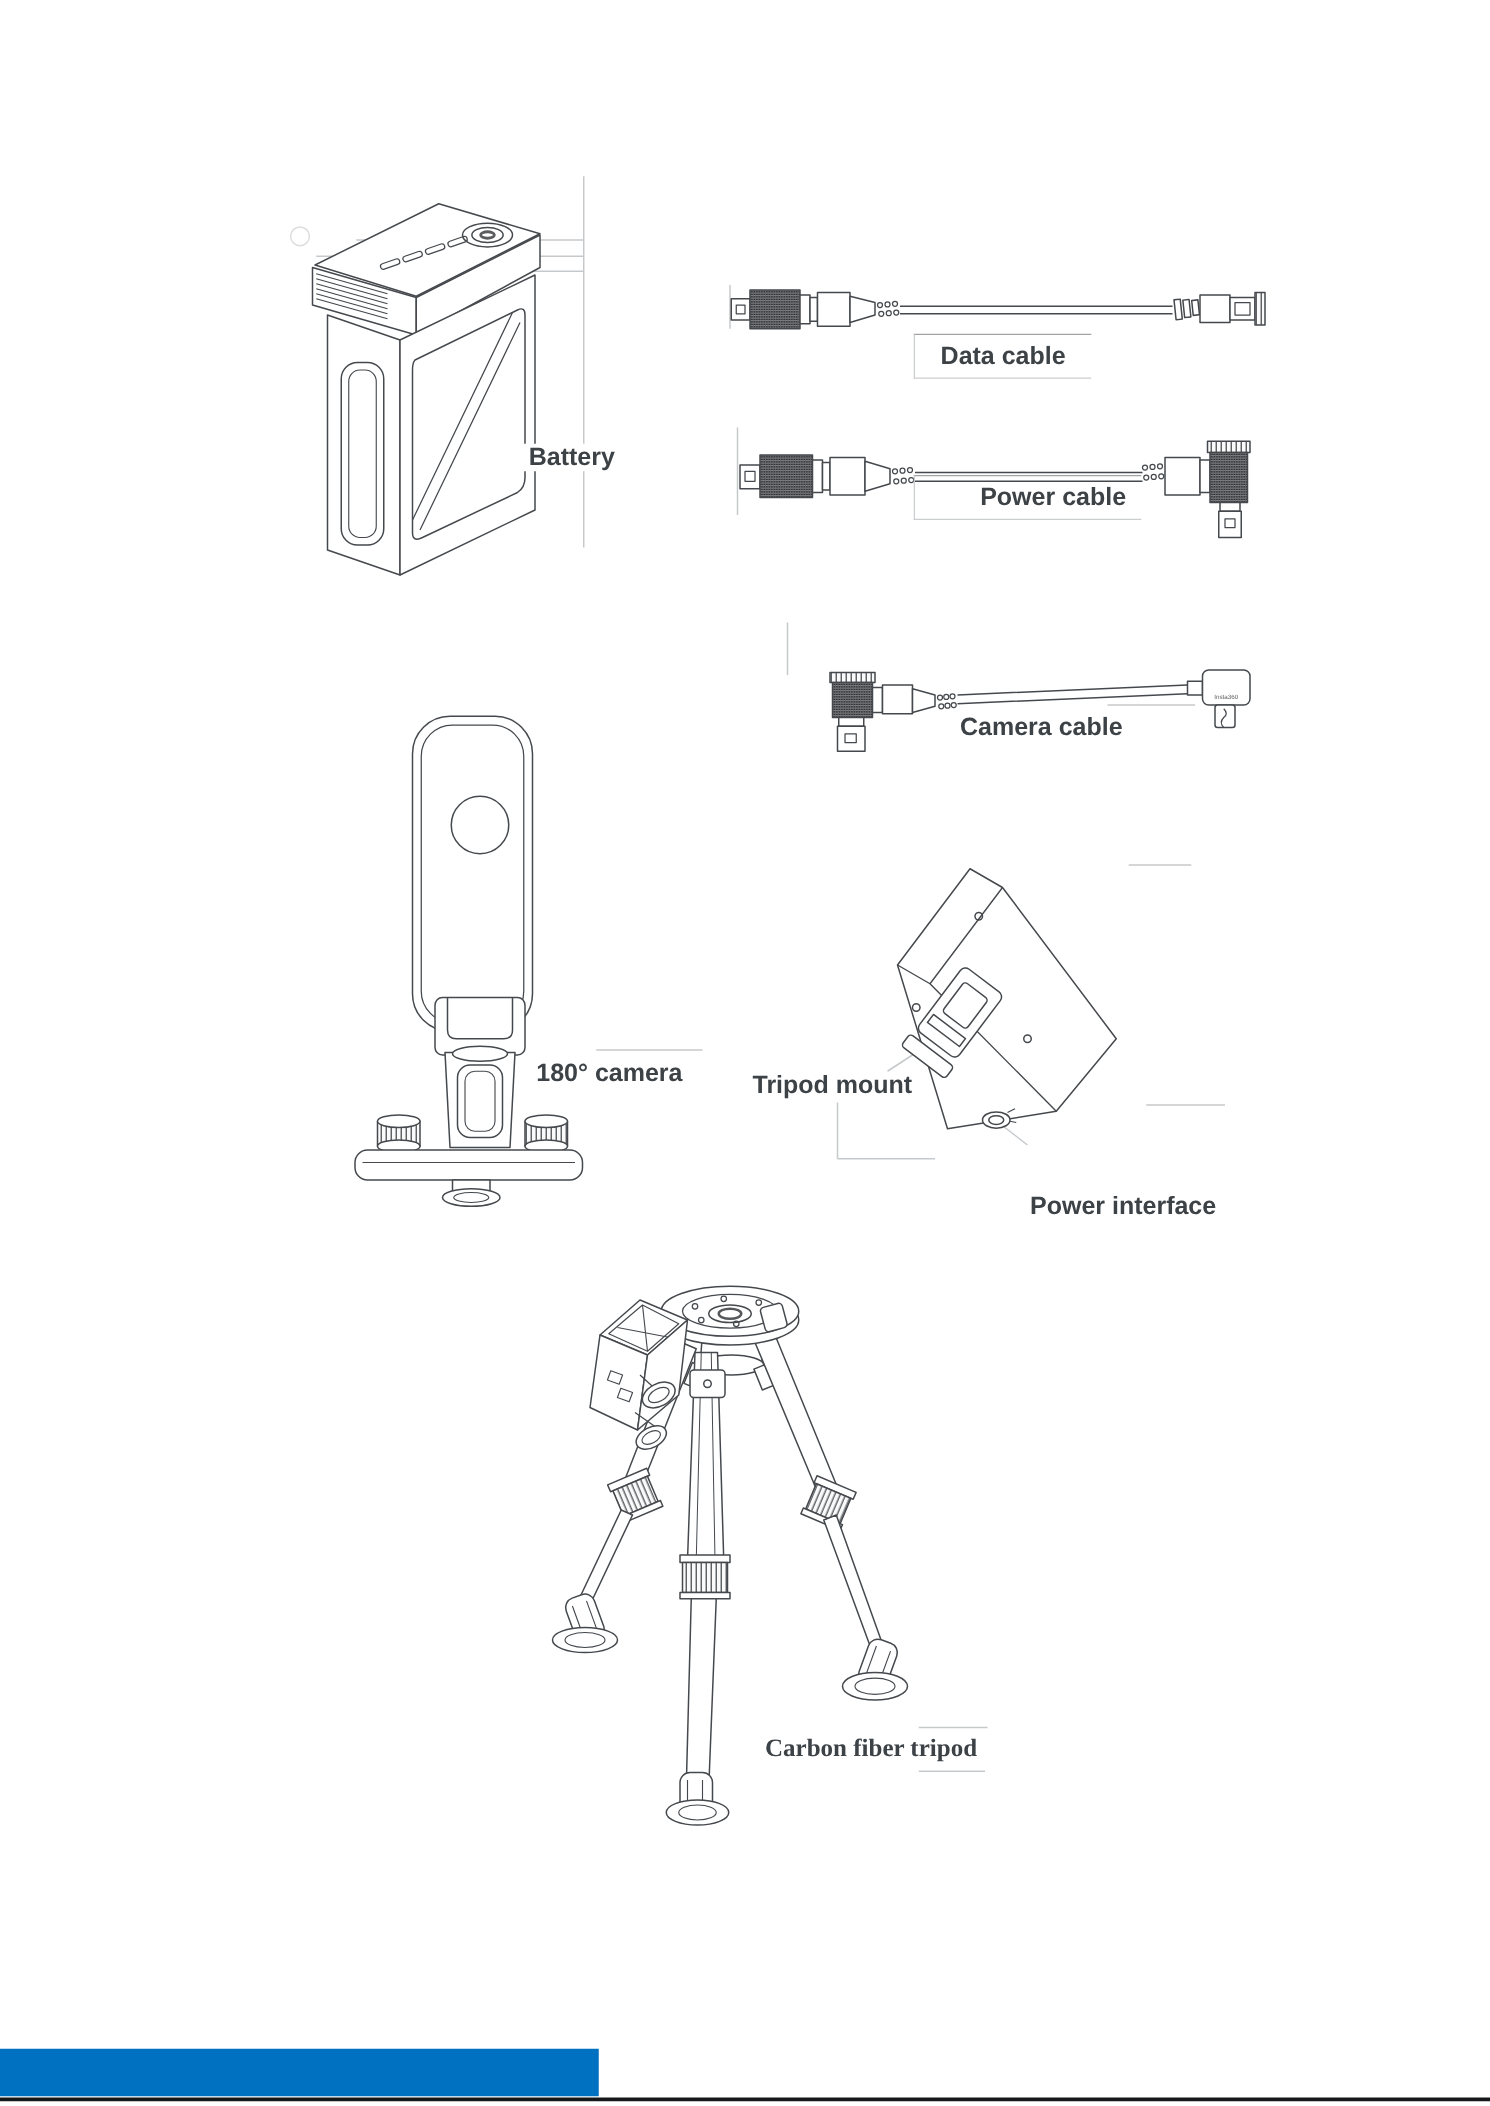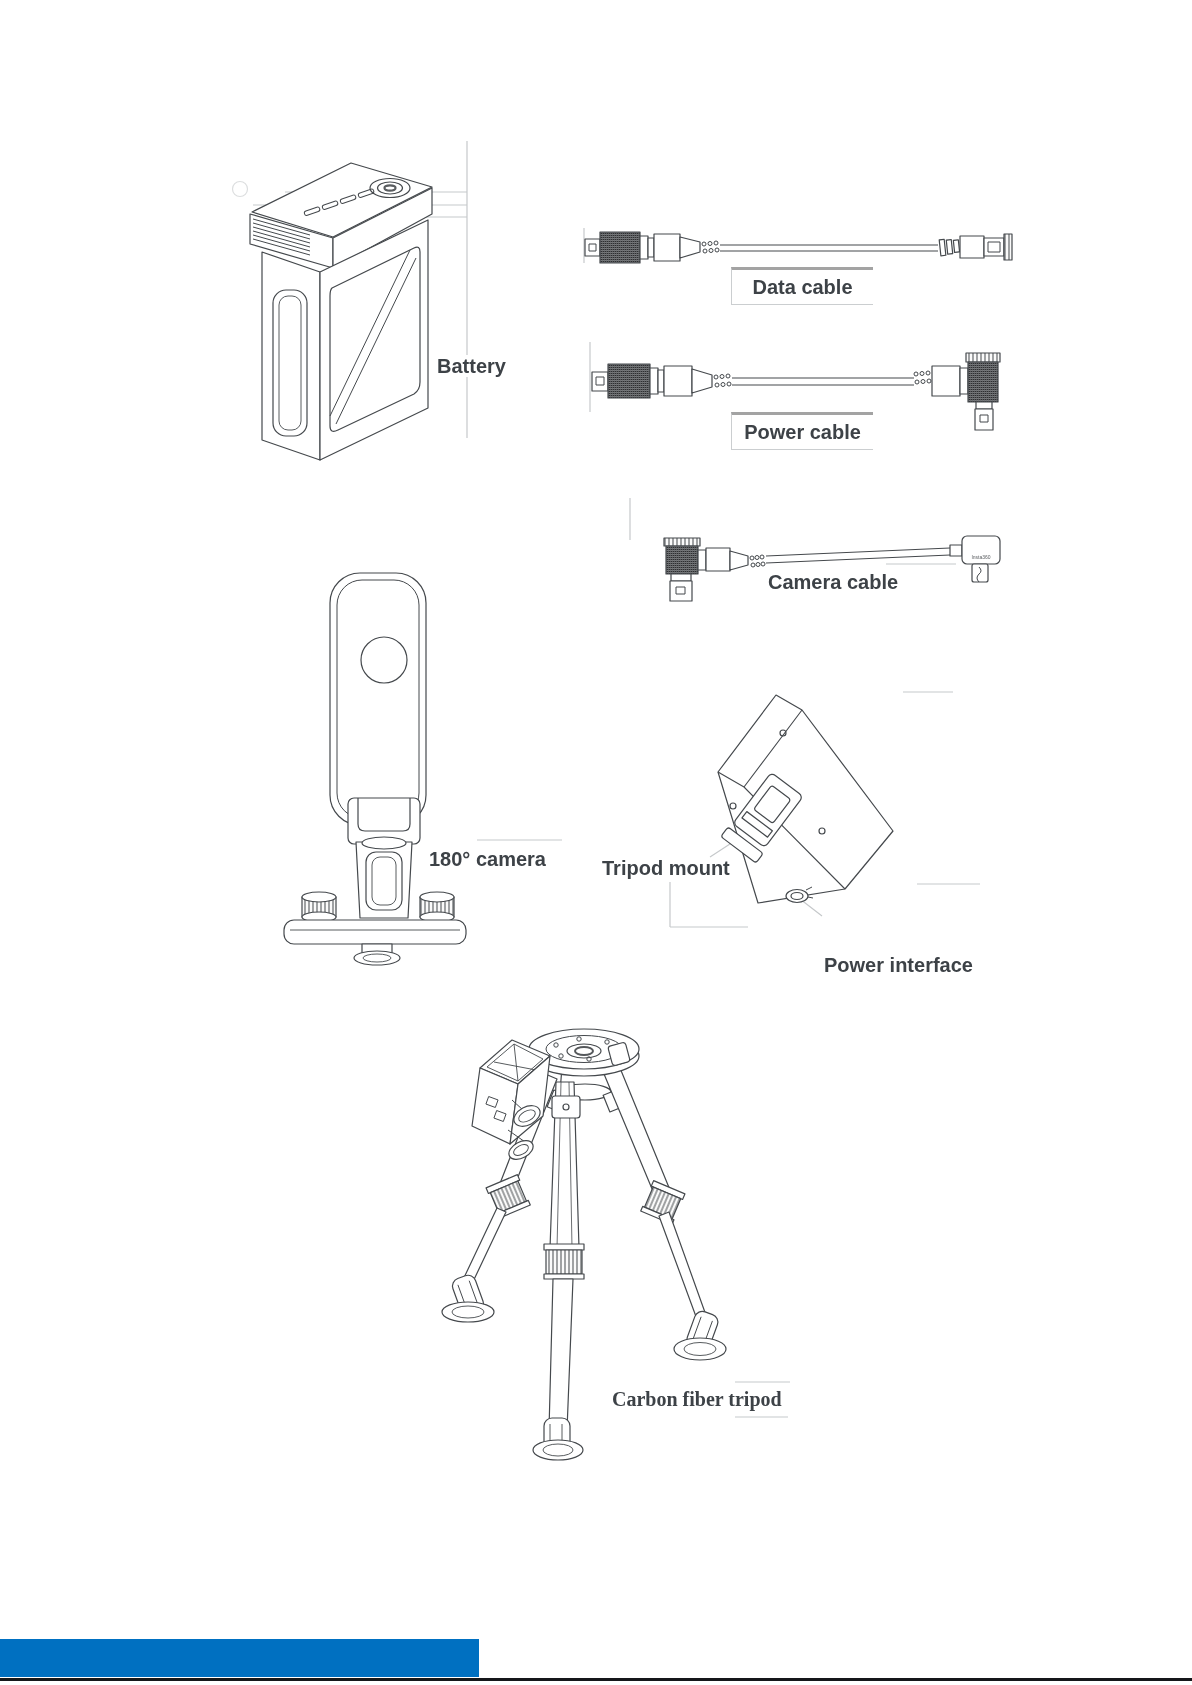--- a/index.html
+++ b/index.html
@@ -2,21 +2,21 @@
 <html><head>
 <meta charset="utf-8">
 <style>
   html,body{margin:0;padding:0;background:#ffffff;}
   .page{position:relative;width:1192px;height:1685px;background:#fff;overflow:hidden;
         font-family:"Liberation Sans",sans-serif;}
   .art{position:absolute;left:0;top:0;z-index:1;}
   .lbl{position:absolute;z-index:3;font-weight:700;font-size:20px;color:#3d4247;
        white-space:nowrap;line-height:1.1;}
   .lbl-box{position:absolute;z-index:3;display:flex;align-items:center;justify-content:center;
-       border-top:3px solid #a3a3a3;border-left:1px solid #cbced0;border-bottom:1px solid #cbced0;}
+       border-top:1px solid #a3a3a3;border-left:1px solid #cbced0;border-bottom:1px solid #cbced0;}
   .lbl-box .lbl{position:static;}
   .bat-lbl{background:#fff;padding:0 4px;}
   .footer-bar{position:absolute;left:0;top:1639px;width:479px;height:38px;background:#0070c1;z-index:2;}
   .bottom-rule{position:absolute;left:0;top:1678px;width:1192px;height:3px;background:#15171a;z-index:2;}
 </style>
 </head>
 <body>
 
 <div class="page">
 
@@ -287,27 +287,27 @@
         <ellipse cx="527" cy="1116" rx="14" ry="9" fill="#fff"></ellipse>
         <ellipse cx="527" cy="1116" rx="9" ry="5" stroke-width="0.9"></ellipse>
       </g>
       <g transform="rotate(-28 521 1150)">
         <ellipse cx="521" cy="1150" rx="13" ry="8" fill="#fff"></ellipse>
         <ellipse cx="521" cy="1150" rx="8" ry="4.5" stroke-width="0.9"></ellipse>
       </g>
     </g>
   </svg>
 
-  <div class="lbl bat-lbl" style="left:433px;top:355px;text-align:right;">Battery</div>
+  <div class="lbl bat-lbl" style="left:419px;top:355px;text-align:right;">Battery</div>
 
   <div class="lbl-box" style="left:731px;top:267px;width:141px;height:34px;">
     <div class="lbl">Data cable</div>
   </div>
 
-  <div class="lbl-box" style="left:731px;top:412px;width:141px;height:34px;">
+  <div class="lbl-box" style="left:731px;top:380px;width:141px;height:34px;padding-left:40px;">
     <div class="lbl">Power cable</div>
   </div>
 
   <div class="lbl" style="left:768px;top:571px;">Camera cable</div>
 
   <div class="lbl" style="left:429px;top:848px;">180° camera</div>
 
   <div class="lbl" style="left:602px;top:857px;text-align:right;">Tripod mount</div>
 
   <div class="lbl" style="left:824px;top:954px;">Power interface</div>

